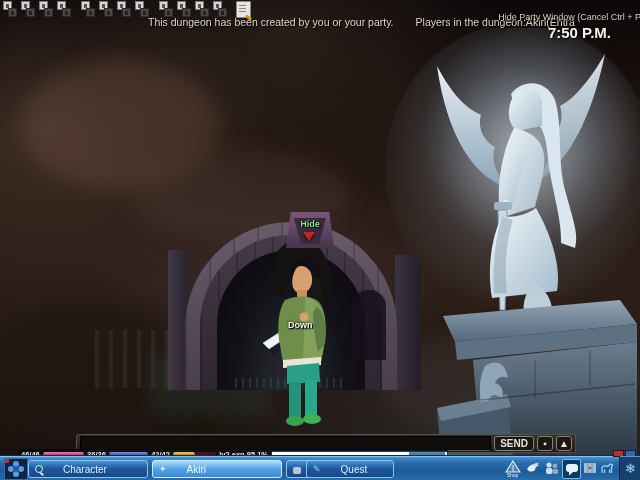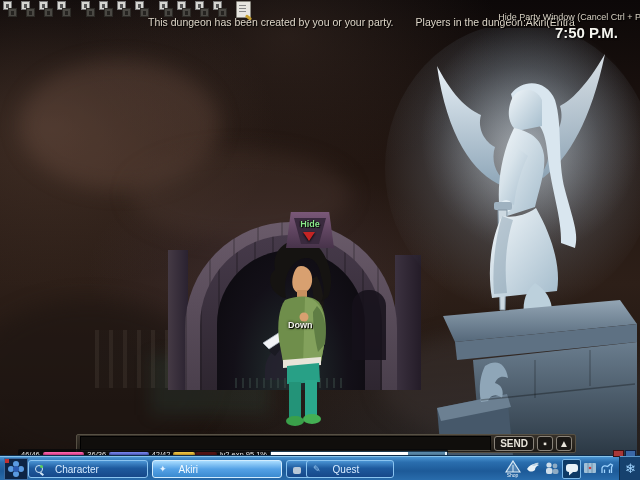--- a/index.html
+++ b/index.html
@@ -79,21 +79,21 @@
     border:1px solid #8a8880;border-radius:1px;}
   #scroll-icon::before{content:"";position:absolute;right:-2px;bottom:-2px;width:7px;height:3px;
     background:#c8a030;transform:rotate(35deg);border-radius:2px;}
   #scroll-icon::after{content:"";position:absolute;left:2px;top:3px;width:7px;height:1px;
     background:#888;box-shadow:0 3px 0 #888,0 6px 0 #888;}
 
   #sys-messages{position:absolute;left:148px;top:16px;width:420px;display:flex;gap:22px;
     font-size:10.5px;color:#ddd6c8;text-shadow:1px 1px 1px #000;white-space:nowrap;}
   #hide-party{position:absolute;right:-4px;top:12px;font-size:9px;color:#d6d0c2;
     text-shadow:1px 1px 1px #000;white-space:nowrap;}
-  #clock{position:absolute;right:22px;top:24px;font-size:15px;font-weight:bold;color:#f4f4ee;
+  #clock{position:absolute;right:29px;top:24px;font-size:15px;font-weight:bold;color:#f4f4ee;
     text-shadow:1px 1px 2px #000;}
 
   
   #chat-tabs{position:absolute;left:79px;top:421px;display:flex;gap:3px;}
   .tab{font-size:9px;padding:1px 7px 2px;background:#16120e;border:1px solid #6e6758;
     border-bottom:none;border-radius:4px 4px 0 0;text-shadow:1px 1px 1px #000;cursor:pointer;}
   .tab.active{background:#2c2820;color:#f2f2ec;font-weight:bold;border-color:#a8a094;}
   .tab.c-party{color:#8ca0ff}.tab.c-secret{color:#d8d070}.tab.c-guild{color:#7cd87c}
   .tab.c-trade{color:#e08878}.tab.c-system{color:#e08890}
   #chat-bar{position:absolute;left:76px;top:434px;width:500px;height:19px;display:flex;
@@ -103,42 +103,42 @@
     border-bottom-color:#5a554a;color:#e8e4da;font-size:9px;padding:0 3px;outline:none;}
   .chat-btn{height:13px;background:#1a1714;border:1px solid #8a847a;border-radius:3px;
     color:#e8e4da;font-size:10px;font-weight:bold;display:flex;align-items:center;
     justify-content:center;cursor:pointer;}
   #send-btn{padding:0 5px;}
   .chat-btn.sq{width:14px;}
 
   
   #status-strip{position:absolute;left:18px;top:449px;width:430px;height:10px;display:flex;
     align-items:center;background:rgba(8,8,10,.82);border-radius:2px;
-    font-size:7.5px;font-weight:normal;color:#ececec;}
+    font-size:7.5px;font-weight:bold;color:#ececec;}
   #status-strip .lbl{padding:0 3px;text-shadow:1px 1px 0 #000;white-space:nowrap;}
   .bar{height:5px;border-radius:2px;box-shadow:inset 0 -2px 2px rgba(0,0,0,.45);}
   #bar-hp{width:42px;background:linear-gradient(180deg,#ff6ab0,#d02878);}
   #bar-mp{width:40px;background:linear-gradient(180deg,#7a88ee,#3a48b0);}
   #bar-st{width:22px;background:linear-gradient(180deg,#f0c848,#c89018);}
   #bar-wound{width:22px;background:#521414;}
   #bar-exp{width:178px;background:#5a88a8;position:relative;border:1px solid #1d3a50;height:5px;}
   #bar-exp .fill{position:absolute;left:0;top:0;bottom:0;width:78%;background:#fff;}
   #bar-exp .tick{position:absolute;right:0;top:0;bottom:0;width:2px;background:#e8f2f8;}
 
   
   #taskbar{position:absolute;left:0;top:455px;width:640px;height:25px;
     background:linear-gradient(180deg,#4f9ad8 0%,#2a6eae 25%,#1d5a98 60%,#2a6eae 100%);
     border-top:1px solid #0d2d4d;box-shadow:inset 0 1px 0 #85c2ea;}
   #menu-btn{position:absolute;left:4px;top:458px;width:22px;height:20px;background:#0d2444;
     border:1px solid #3a6aa0;cursor:pointer;}
   #menu-btn::before{content:"";position:absolute;left:0;top:0;width:4px;height:4px;background:#c03030;}
   #clover{position:absolute;left:8px;top:7px;width:6px;height:6px;border-radius:50%;background:#2a5ab0;
     box-shadow:0 -5px 0 #5a9ae0,0 5px 0 #5a9ae0,-5px 0 0 #5a9ae0,5px 0 0 #5a9ae0;}
   .tb-btn{position:absolute;top:460px;height:18px;box-sizing:border-box;display:flex;
-    align-items:center;gap:12px;padding-left:6px;cursor:pointer;border-radius:3px;
+    align-items:center;gap:20px;padding-left:6px;cursor:pointer;border-radius:3px;
     border:1px solid #8ac4f0;color:#d8ecff;font-size:10px;
     background:linear-gradient(180deg,#4a94d4,#1e5a9e 45%,#16488a);}
   .tb-btn.active{background:linear-gradient(180deg,#a8dcff,#55a2e6 50%,#3a8ad0);
     border-color:#d0ecff;color:#f4fbff;} 
   .mini-ic{width:9px;height:9px;position:relative;flex:0 0 auto;}
   .ic-mag{border:1.5px solid #cfe4f4;border-radius:50%;width:6px;height:6px;}
   .ic-mag::after{content:"";position:absolute;right:-2px;bottom:-2px;width:4px;height:1.5px;
     background:#cfe4f4;transform:rotate(40deg);}
   .ic-dot{position:absolute;right:-1px;top:-1px;width:3px;height:3px;border-radius:50%;background:#58d058;}
   .ic-star{color:#e4f2ff;font-size:9px;line-height:9px;}

